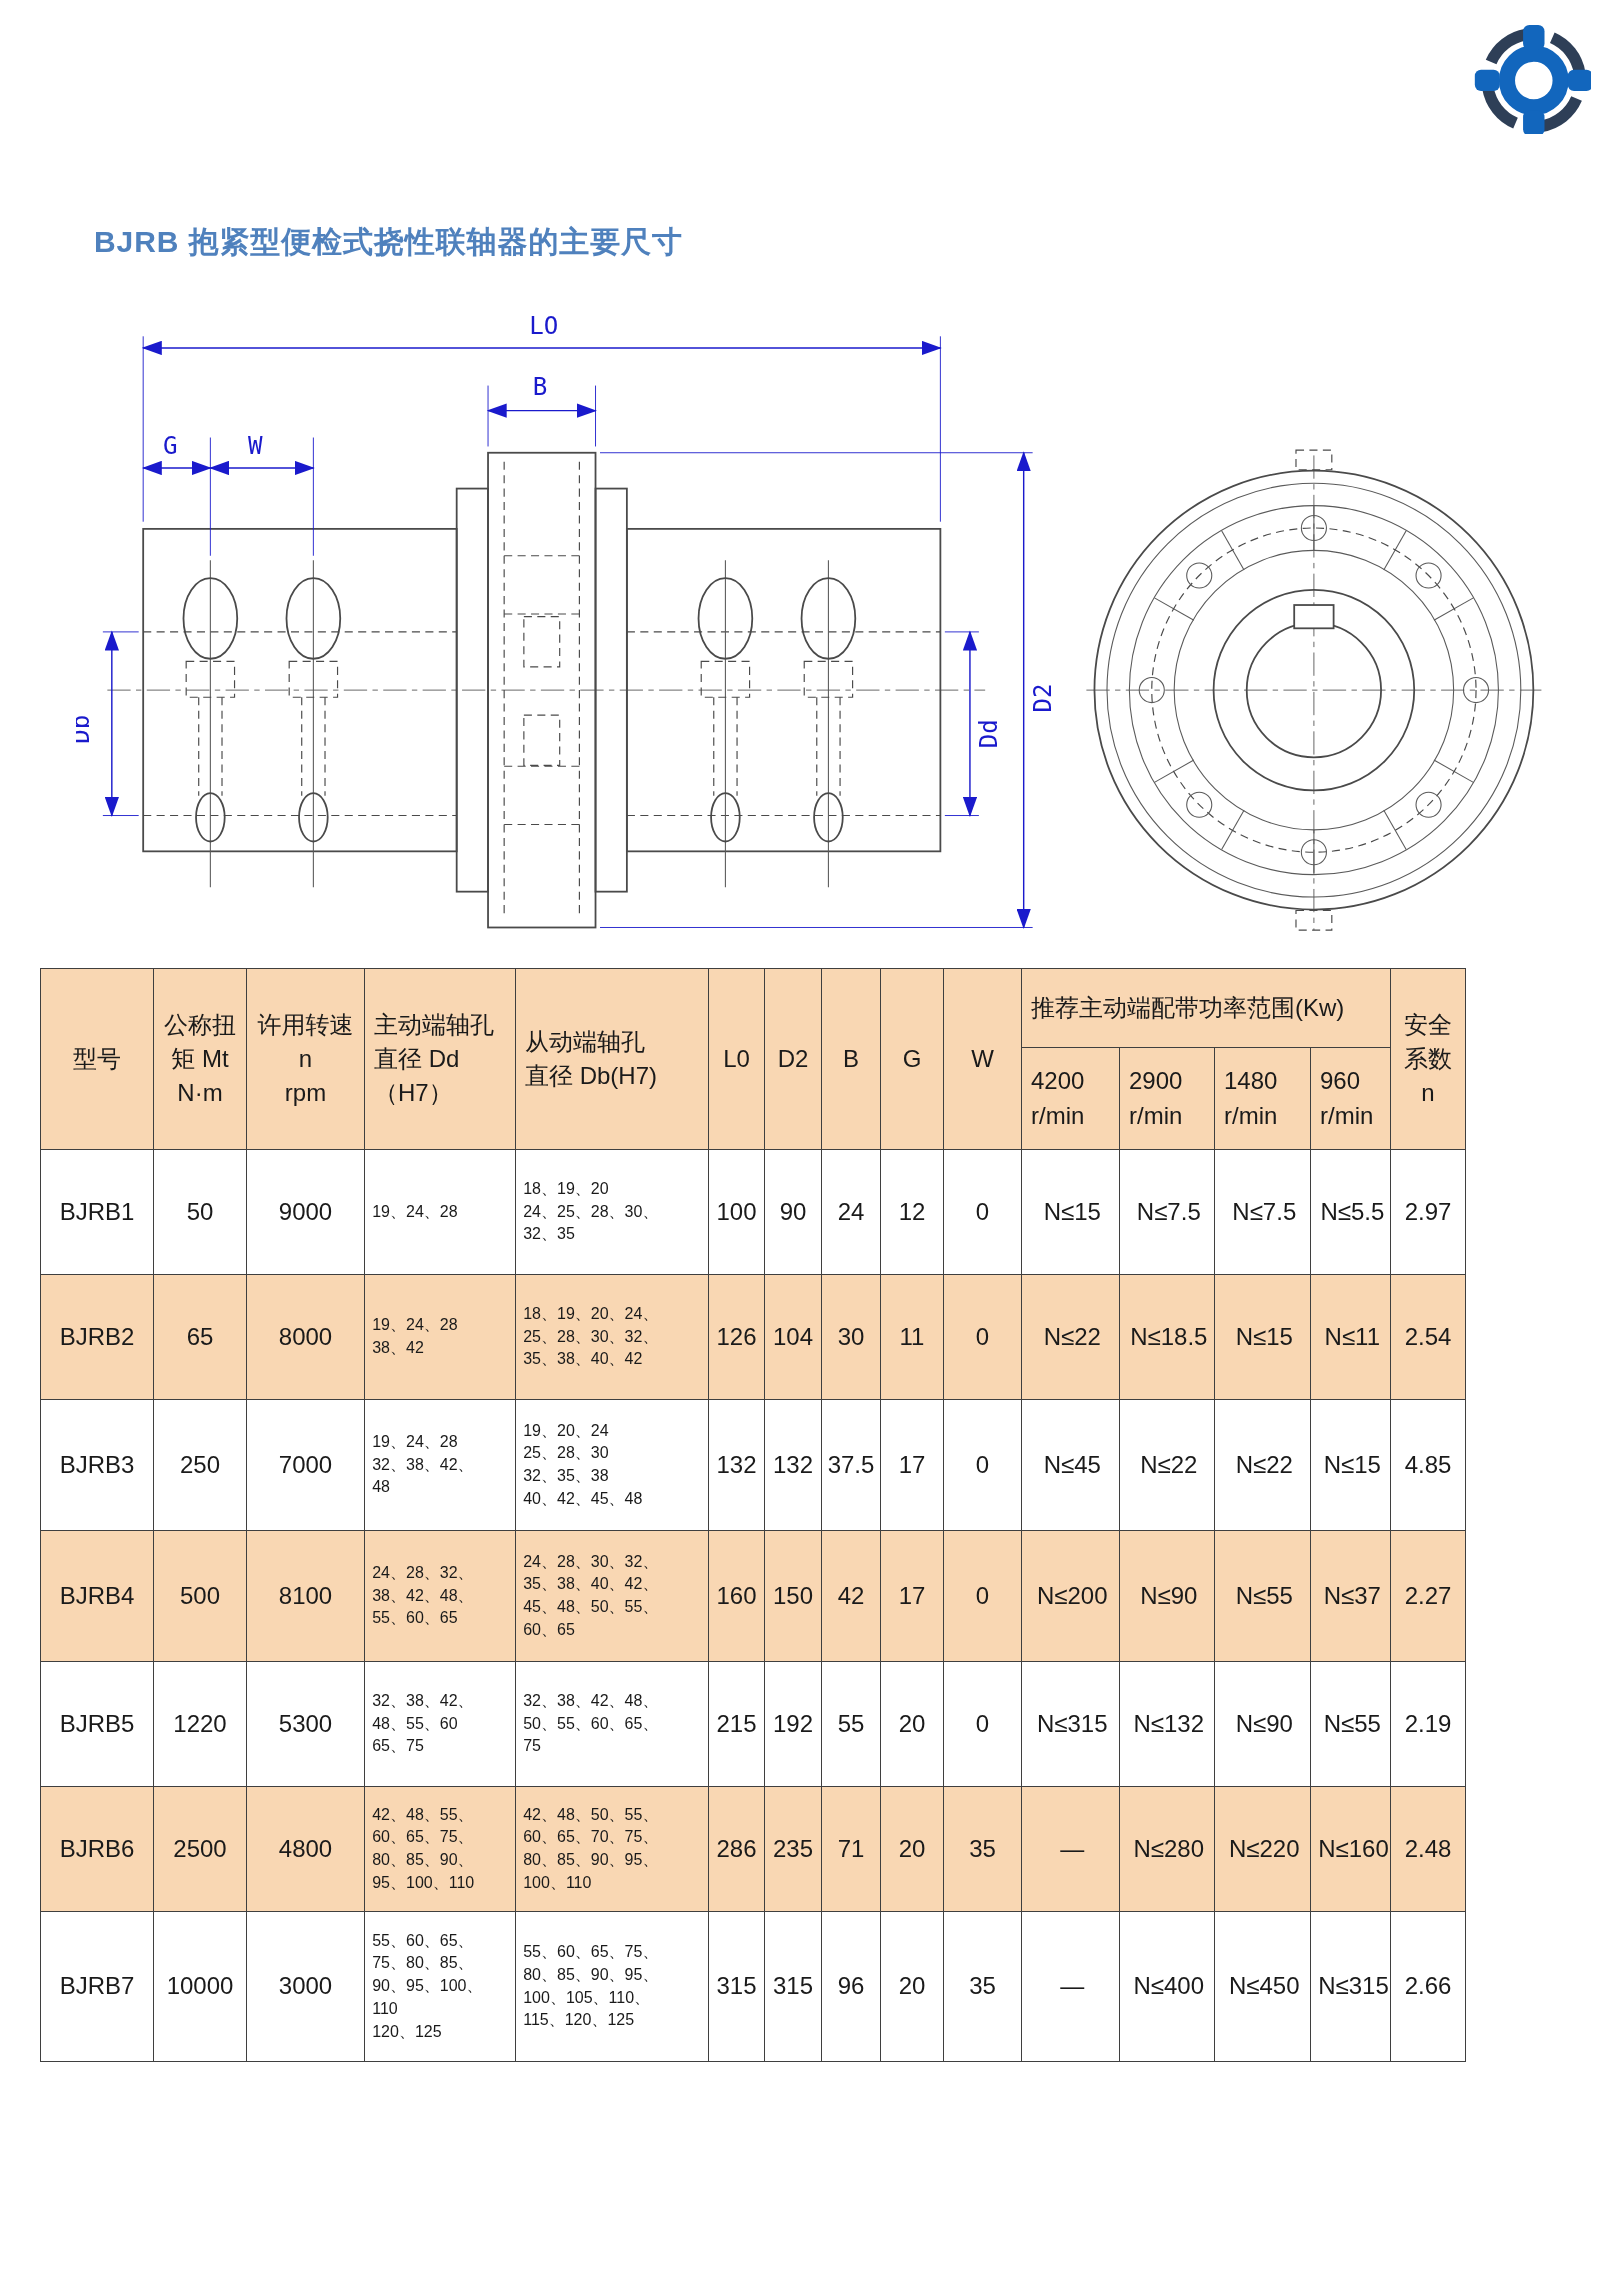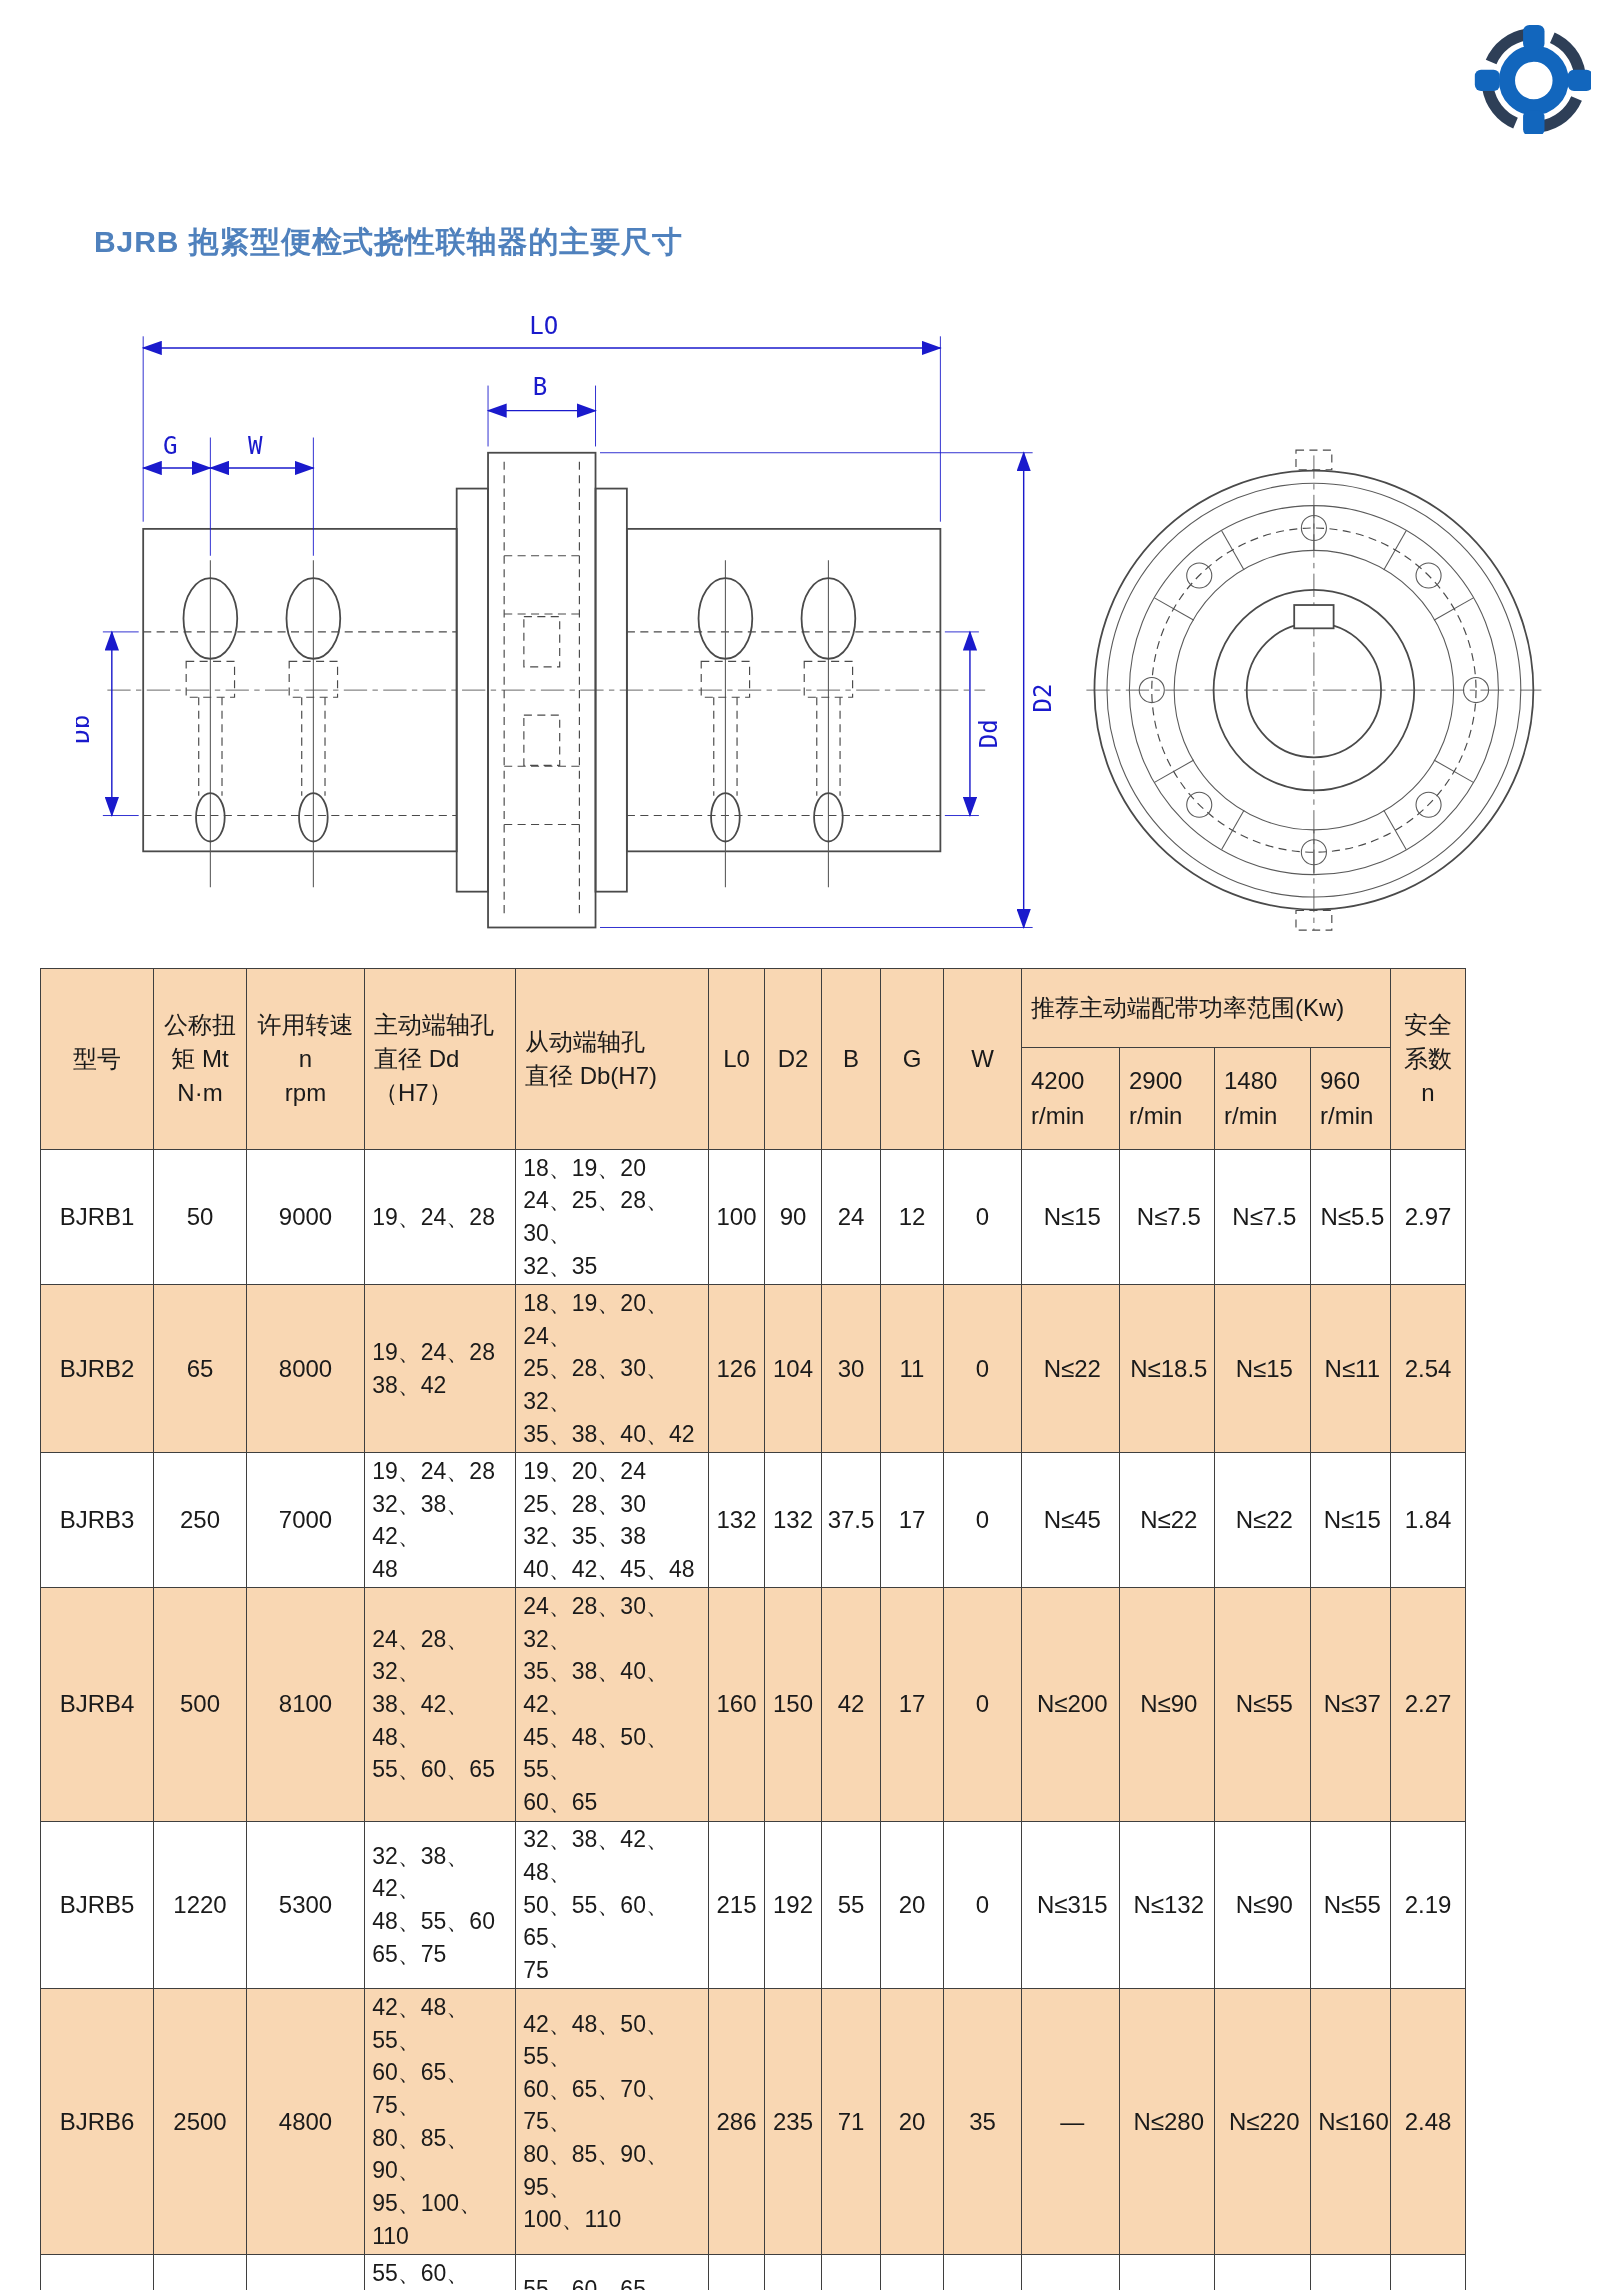--- a/index.html
+++ b/index.html
@@ -30,21 +30,21 @@
         white-space:pre-line;font-weight:normal;padding:1.8px 3.6px;box-sizing:border-box;
         line-height:1.42;}
   #spec thead th{background:#f9d7b3;}
   #spec thead tr:nth-child(1){height:79px;}
   #spec thead tr:nth-child(2){height:102px;}
   #spec tbody tr{height:125px;background:#ffffff;}
   #spec tbody tr.alt{background:#f9d7b3;}
   #spec tbody tr:nth-child(3),#spec tbody tr:nth-child(4){height:131px;}
   #spec tbody tr:nth-child(7){height:150px;}
   #spec tbody tr:nth-child(8){height:140px;}
-  .c-list{text-align:left !important;padding-left:7.2px !important;font-size:23px;line-height:1.38;}
+  .c-list{text-align:left !important;padding-left:7.2px !important;font-size:16px;line-height:1.38;}
   .c-pow{text-align:left;padding-left:7.2px !important;}
   th.h-left{text-align:left !important;padding-left:9px !important;}
 </style>
 </head>
 <body>
 
 <div id="page">
 
   <svg id="logo" width="118" height="109" viewBox="0 0 132 122">
     <g transform="rotate(23 68 62)">
@@ -311,21 +311,21 @@
 40、42、45、48</td>
       <td>132</td>
       <td>132</td>
       <td>37.5</td>
       <td>17</td>
       <td>0</td>
       <td class="c-pow">N≤45</td>
       <td class="c-pow">N≤22</td>
       <td class="c-pow">N≤22</td>
       <td class="c-pow">N≤15</td>
-      <td>1.84</td>
+      <td>4.85</td>
     </tr>
 
     <tr class="alt">
       <td>BJRB4</td>
       <td>500</td>
       <td>8100</td>
       <td class="c-list">24、28、32、
 38、42、48、
 55、60、65</td>
       <td class="c-list">24、28、30、32、

